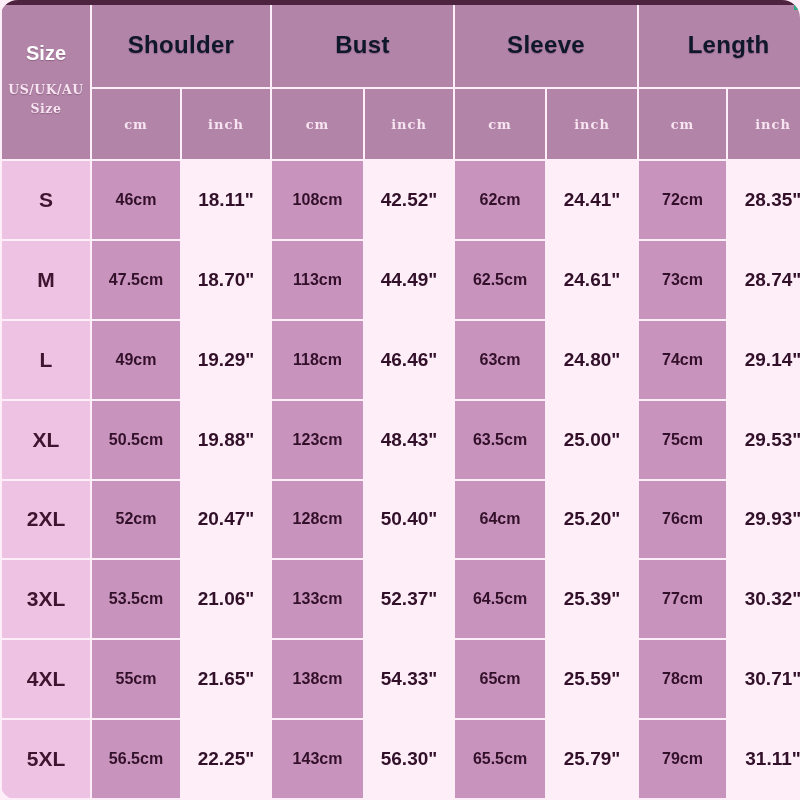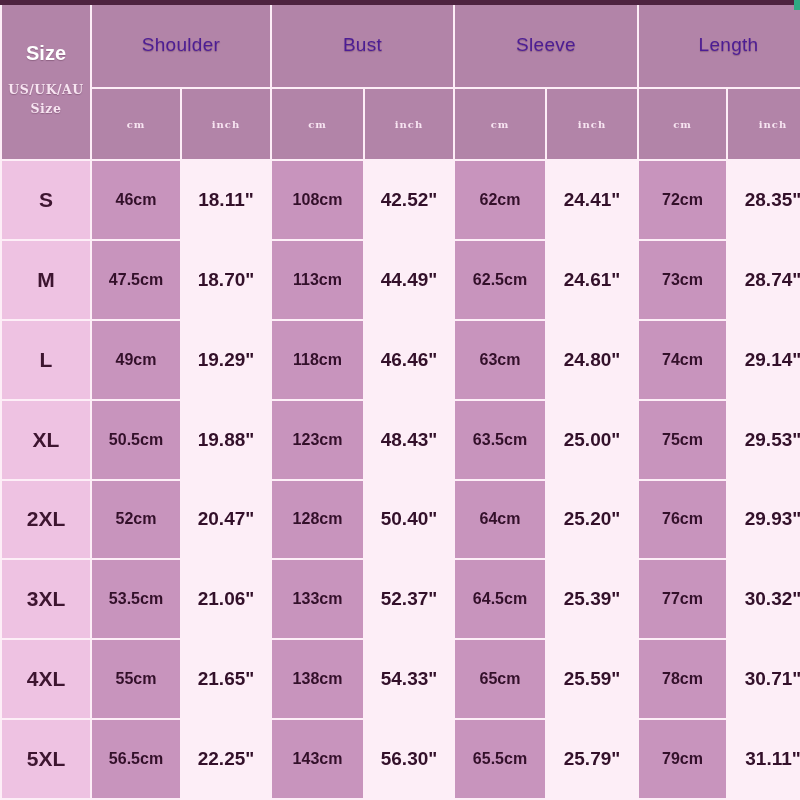--- a/index.html
+++ b/index.html
@@ -8,20 +8,21 @@
     background: #fdeef7;
   }
   #chart-root {
     width: 800px;
     height: 800px;
     position: relative;
     overflow: hidden;
     font-family: "Liberation Sans", sans-serif;
     background: #fdeef7;
     box-sizing: border-box;
+    border-radius: 18px;
   }
 
   
   .top-strip {
     position: absolute;
     top: 0; left: 0;
     width: 800px;
     height: 5px;
     background: #4e2340;
     z-index: 5;
@@ -50,39 +51,39 @@
     margin: 0;
     text-align: center;
     vertical-align: middle;
     border: 0;
     overflow: hidden;
   }
 
   
   .hdr-group {
     background: #b284a8;
-    color: #4c1d95;
-    font-weight: normal;
-    font-size: 19px;
+    color: #0f172a;
+    font-weight: bold;
+    font-size: 24px;
     letter-spacing: 0.3px;
     text-shadow: 0 1px 1px rgba(80,40,70,0.35);
   }
   .hdr-size {
     background: #b284a8;
     color: #ffffff;
     font-weight: bold;
     font-size: 20px;
     text-shadow: 0 1px 1px rgba(80,40,70,0.35);
   }
 
   
   .hdr-sub {
     background: #b284a8;
     color: #f7e4f1;
-    font-size: 10px;
+    font-size: 13px;
     font-family: "DejaVu Serif", serif;
     letter-spacing: 1px;
   }
   .hdr-sizekey {
     background: #b284a8;
     color: #f7e4f1;
     font-size: 12.5px;
     font-family: "DejaVu Serif", serif;
     line-height: 1.5;
     letter-spacing: 0.5px;

